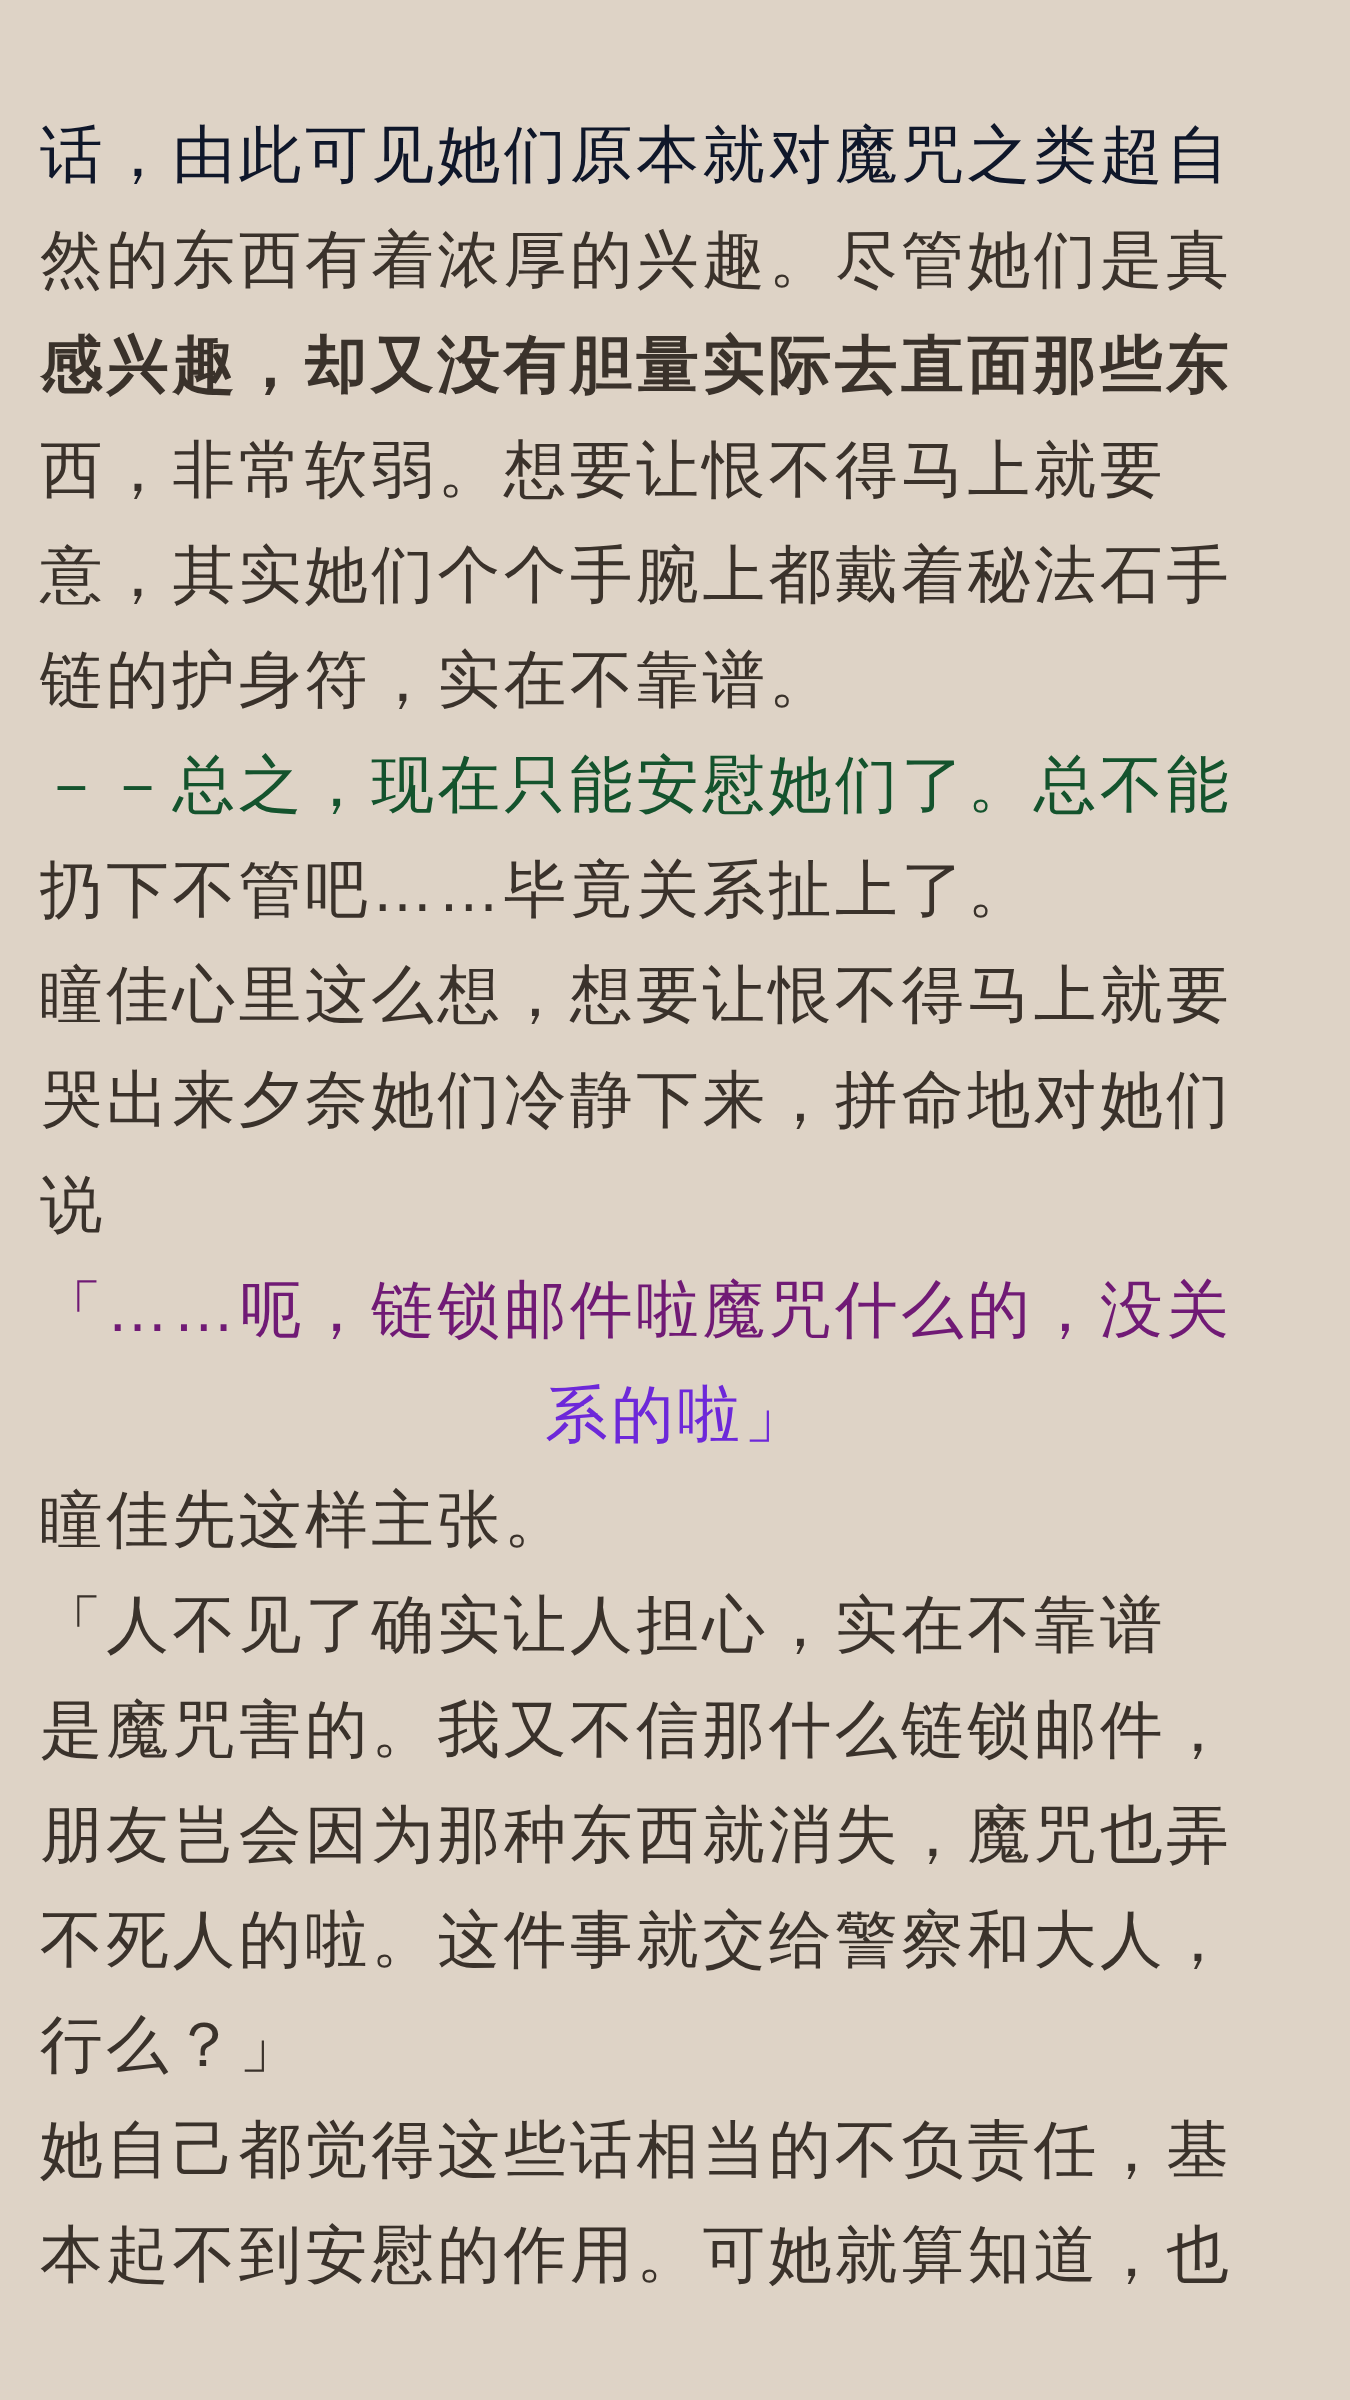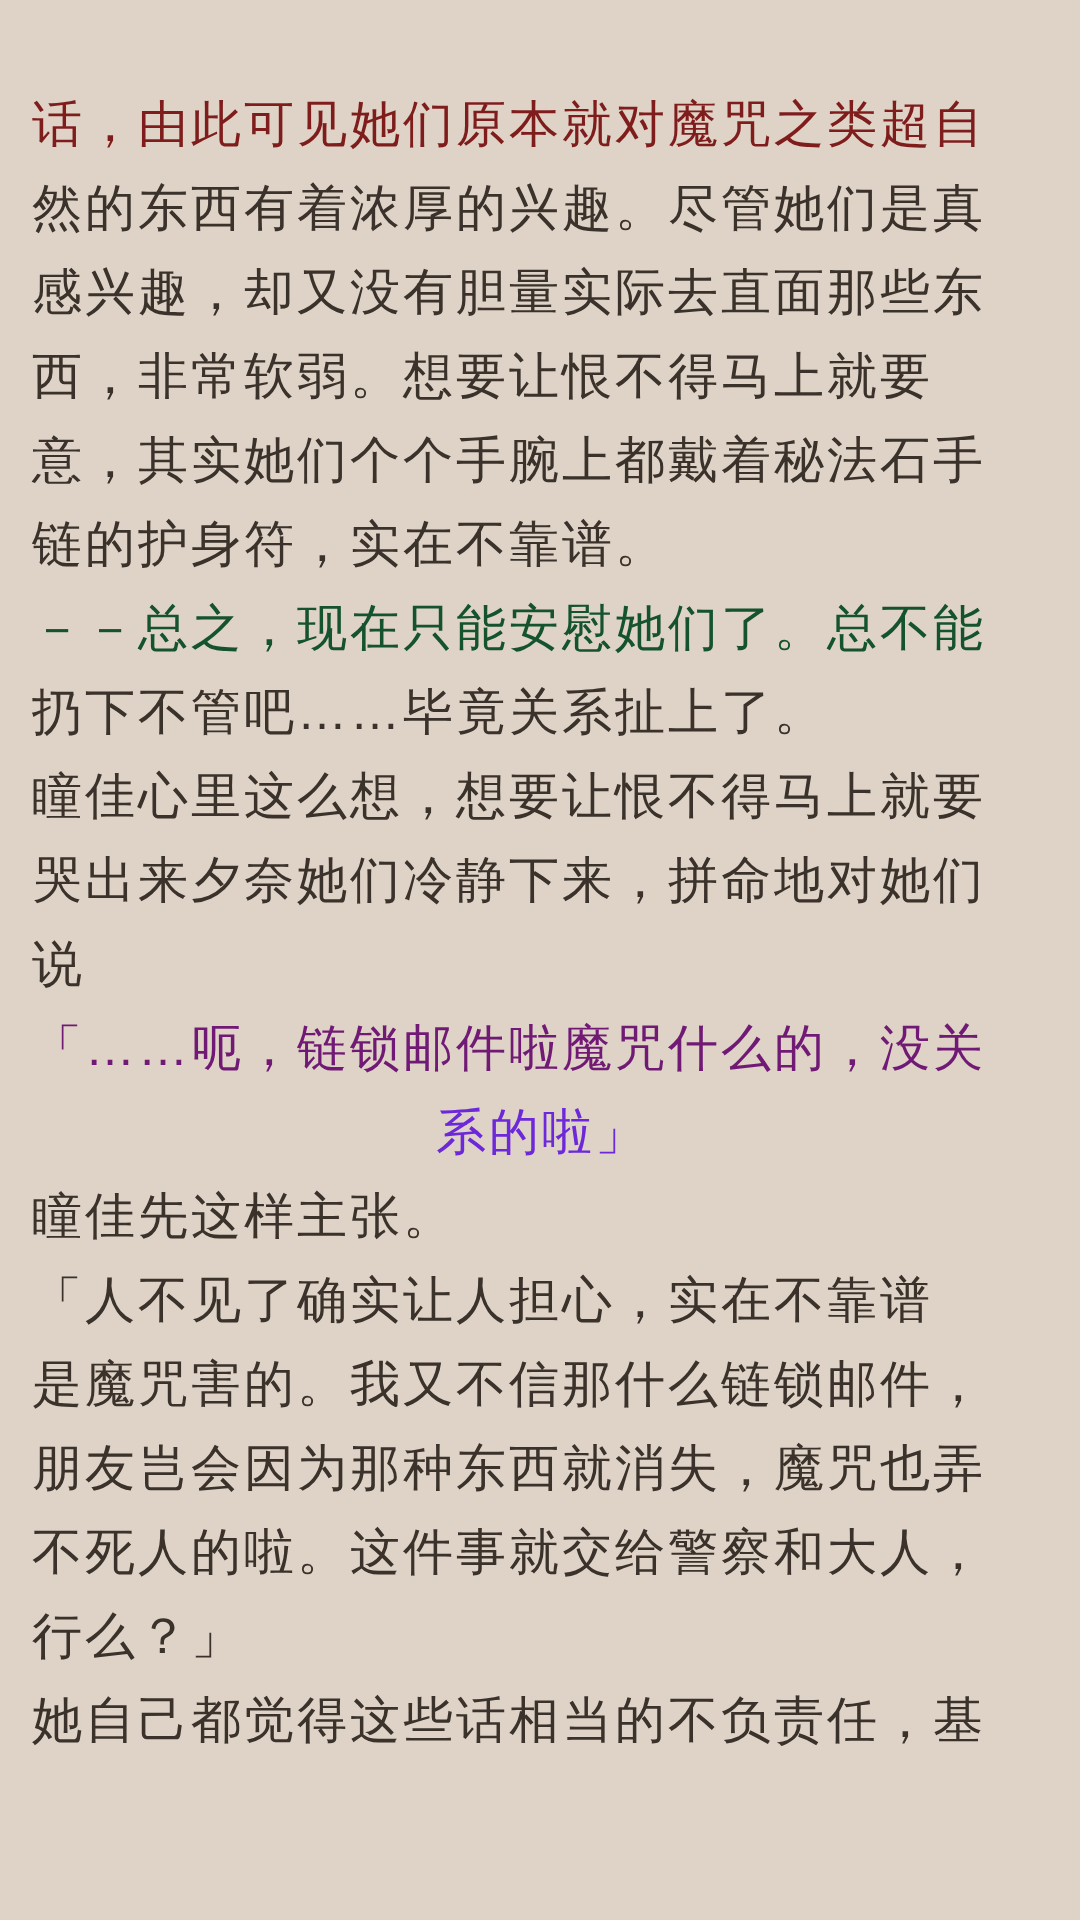--- a/index.html
+++ b/index.html
@@ -28,34 +28,35 @@
     white-space: nowrap;
     text-rendering: optimizeLegibility;
   }
 </style>
 </head>
 <body>
 
 <div class="reader-page" style="background: rgb(222, 211, 198);">
   <div class="text-area">
 
-  <div class="text-line" style="color: #7f1d1d;">话，由此可见她们原本就对魔咒之类超自</div>
+  <div class="text-line" style="color: #0f172a;">话，由此可见她们原本就对魔咒之类超自</div>
       <div class="text-line" style="color: rgb(58, 50, 43);">然的东西有着浓厚的兴趣。尽管她们是真</div>
-      <div class="text-line" style="color: rgb(58, 50, 43);">感兴趣，却又没有胆量实际去直面那些东</div>
+      <div class="text-line" style="color: rgb(58, 50, 43); font-weight: bold;">感兴趣，却又没有胆量实际去直面那些东</div>
       <div class="text-line" style="color: rgb(58, 50, 43);">西，非常软弱。想要让恨不得马上就要</div>
       <div class="text-line" style="color: rgb(58, 50, 43);">意，其实她们个个手腕上都戴着秘法石手</div>
       <div class="text-line" style="color: rgb(58, 50, 43);">链的护身符，实在不靠谱。</div>
       <div class="text-line" style="color: #14532d;">－－总之，现在只能安慰她们了。总不能</div>
       <div class="text-line" style="color: rgb(58, 50, 43);">扔下不管吧……毕竟关系扯上了。</div>
       <div class="text-line" style="color: rgb(58, 50, 43);">瞳佳心里这么想，想要让恨不得马上就要</div>
       <div class="text-line" style="color: rgb(58, 50, 43);">哭出来夕奈她们冷静下来，拼命地对她们</div>
       <div class="text-line" style="color: rgb(58, 50, 43);">说</div>
       <div class="text-line" style="color: #701a75;">「……呃，链锁邮件啦魔咒什么的，没关</div>
       <div class="text-line" style="color: #6d28d9; text-align: center;">系的啦」</div>
       <div class="text-line" style="color: rgb(58, 50, 43);">瞳佳先这样主张。</div>
       <div class="text-line" style="color: rgb(58, 50, 43);">「人不见了确实让人担心，实在不靠谱</div>
       <div class="text-line" style="color: rgb(58, 50, 43);">是魔咒害的。我又不信那什么链锁邮件，</div>
       <div class="text-line" style="color: rgb(58, 50, 43);">朋友岂会因为那种东西就消失，魔咒也弄</div>
       <div class="text-line" style="color: rgb(58, 50, 43);">不死人的啦。这件事就交给警察和大人，</div>
       <div class="text-line" style="color: rgb(58, 50, 43);">行么？」</div>
       <div class="text-line" style="color: rgb(58, 50, 43);">她自己都觉得这些话相当的不负责任，基</div>
+      <div class="text-line" style="color: rgb(58, 50, 43);">本起不到安慰的作用。可她就算知道，也</div>
     </div>
 </div>
 
 </body></html>

